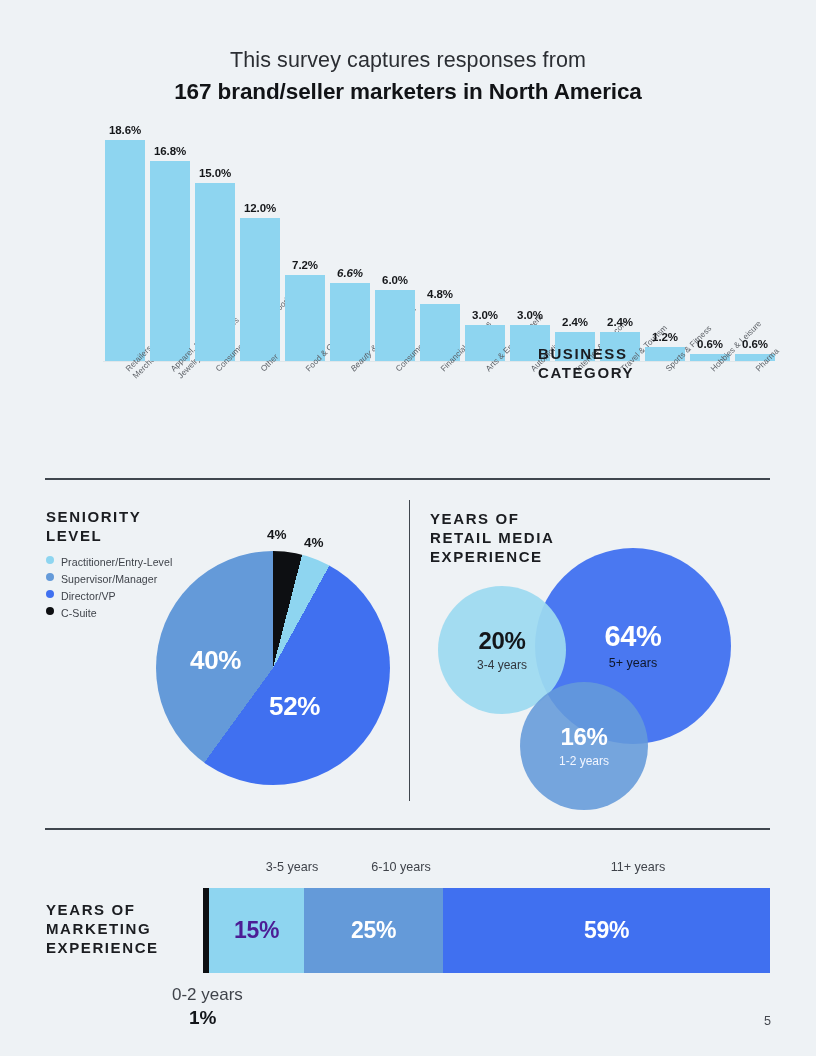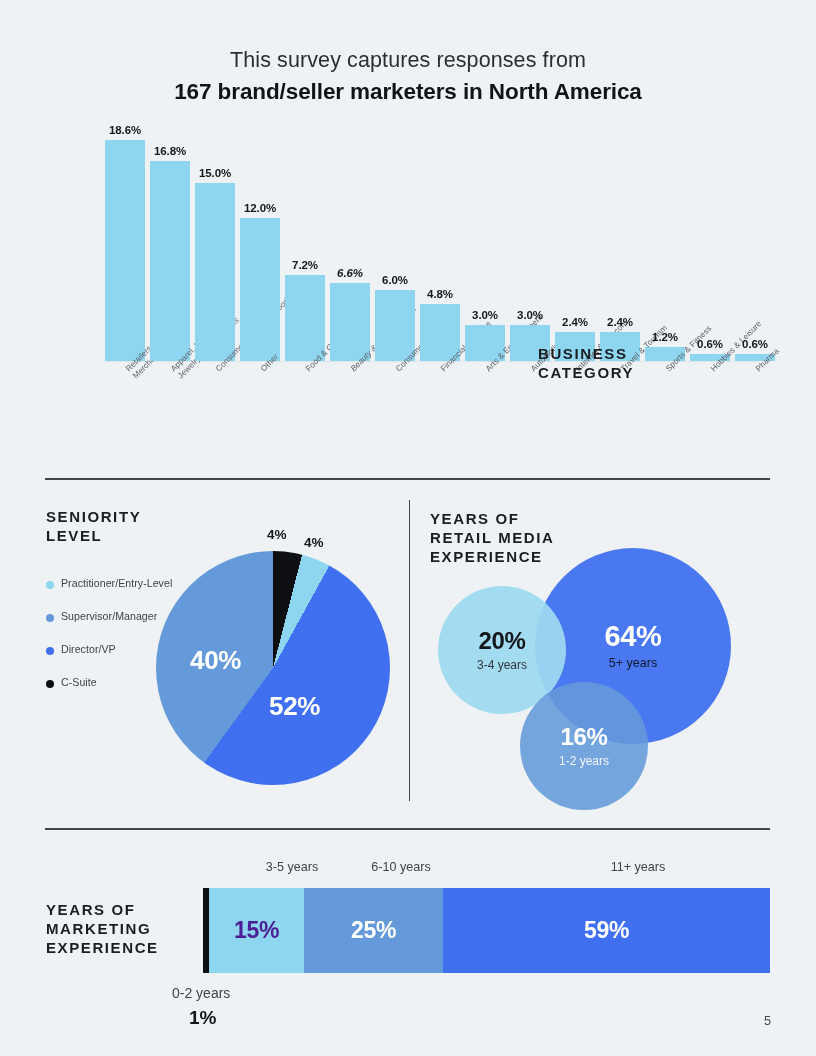--- a/index.html
+++ b/index.html
@@ -57,21 +57,21 @@
 
   
   .hdiv{position:absolute;height:1.6px;background:#3f464e;}
   #div1{left:45px;top:478px;width:725px;}
   #div2{left:45px;top:828px;width:725px;}
   #vdiv{position:absolute;left:409px;top:500px;width:1.4px;height:301px;background:#3f464e;}
 
   
   #seniority-title{position:absolute;left:46px;top:507px;}
   #legend{position:absolute;left:46px;top:556px;}
-  .leg-row{display:flex;align-items:flex-end;height:17px;margin-top:16px;}
+  .leg-row{display:flex;align-items:flex-start;height:17px;}
   .leg-dot{width:8px;height:8px;border-radius:50%;margin-right:7px;flex:none;}
   .leg-txt{font-size:10.6px;color:#3f434a;letter-spacing:.05px;}
 
   #pie-wrap{position:absolute;left:156px;top:551px;width:234px;height:234px;}
   #pie{width:234px;height:234px;border-radius:50%;}
   .pie-lab{position:absolute;font-weight:700;color:#fff;letter-spacing:-.3px;}
   #pie-40{left:34px;top:94px;font-size:26px;}
   #pie-52{left:113px;top:140px;font-size:26px;}
   .pie-out{position:absolute;font-size:13.5px;font-weight:700;color:#15171a;}
   #pie-4a{left:111px;top:-24px;}
@@ -101,21 +101,21 @@
        font-weight:700;letter-spacing:-.3px;}
   .seg-0{background:#0d0f12;}
   .seg-1{background:#8ed5f0;color:#4c1d95;font-size:23px;}
   .seg-2{background:#649ad9;color:#fff;font-size:23px;}
   .seg-3{background:#4070f0;color:#fff;font-size:23px;}
   .stack-top-lab{position:absolute;font-size:12.6px;color:#3f434a;top:860px;
                  transform:translateX(-50%);white-space:nowrap;margin-left:38px;}
   #lab35{left:254px;}
   #lab610{left:363px;}
   #lab11{left:600px;}
-  #lab02{position:absolute;left:172px;top:985px;font-size:14px;color:#3f434a;}
+  #lab02{position:absolute;left:172px;top:985px;font-size:17px;color:#3f434a;}
   #val02{position:absolute;left:189px;top:1007px;font-size:19px;font-weight:700;color:#13161a;}
 
   #pagenum{position:absolute;right:45px;top:1014px;font-size:12.6px;color:#44484f;}
 </style>
 </head>
 <body>
 
 <div class="page">
 
   <div id="headline">

